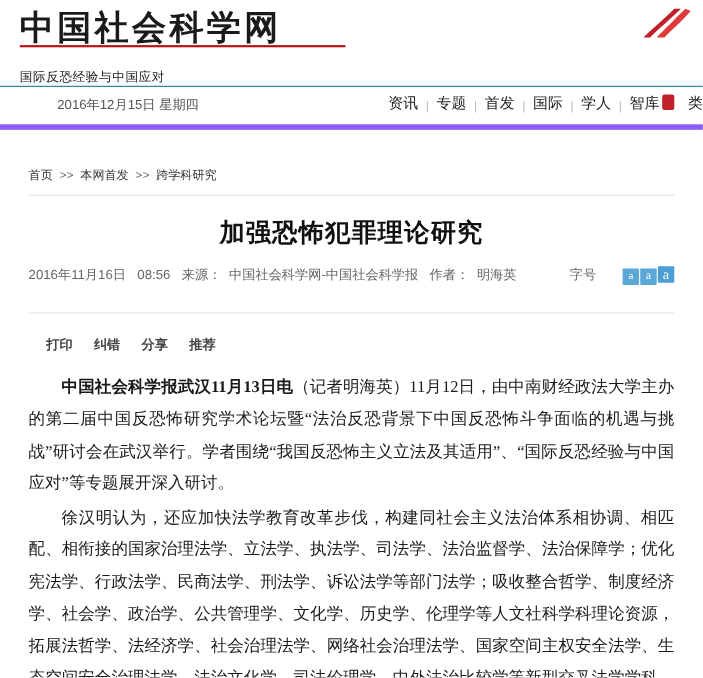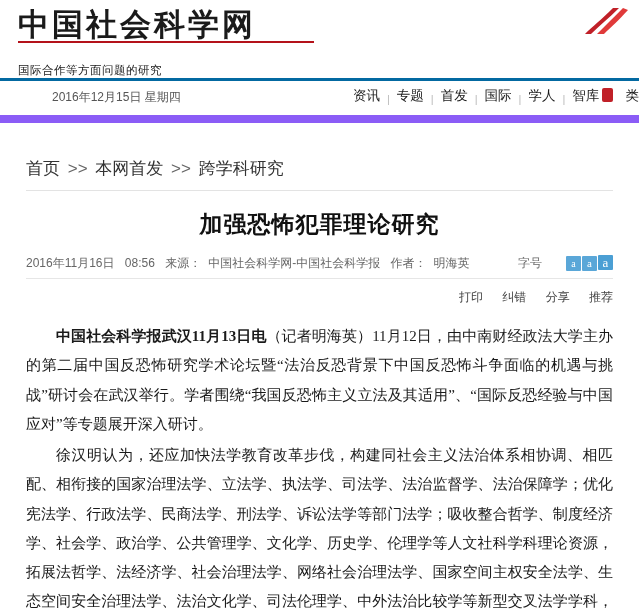--- a/index.html
+++ b/index.html
@@ -12,21 +12,21 @@
     height: 616px;
     font-family: "Liberation Sans", sans-serif;
     color: #222;
     overflow: hidden;
     position: relative;
   }
   
   .masthead {
     position: relative;
     height: 78px;
-    border-bottom: 3px solid #0369a1;
+    border-bottom: 1px solid #0369a1;
     padding-left: 48px;
   }
   .logo-cn {
     position: absolute;
     left: 18px;
     top: 4px;
     font-family: "Liberation Serif", serif;
     font-size: 31px;
     font-weight: bold;
     letter-spacing: 3px;
@@ -73,21 +73,21 @@
     right: 10px;
     top: 6px;
     width: 46px;
     height: 30px;
   }
   
   .navbar {
     position: relative;
     height: 34px;
     background: #fff;
-    border-bottom: 8px solid #8b5cf6;
+    border-bottom: 5px solid #8b5cf6;
   }
   .nav-date {
     position: absolute;
     left: 52px;
     top: 8px;
     font-size: 12px;
     color: #555;
     white-space: nowrap;
   }
   .nav-links {
@@ -126,21 +126,21 @@
     color: #1a1a1a;
   }
   .blue-band {
     height: 19px;
     background: #ffffff;
     border-bottom: 1px solid #ffffff;
   }
   
   .breadcrumb {
     margin: 14px 0 0 26px;
-    font-size: 17px;
+    font-size: 11px;
     color: #333;
     white-space: nowrap;
   }
   .breadcrumb a {
     color: #333;
     text-decoration: none;
   }
   .breadcrumb .bsep {
     color: #666;
     margin: 0 3px;
@@ -163,21 +163,21 @@
     color: #111;
     letter-spacing: 1px;
   }
   .meta-row {
     margin-top: 15px;
     display: flex;
     align-items: center;
     font-size: 12px;
     color: #666;
     border-bottom: 1px solid #e6e6e6;
-    padding-bottom: 6px;
+    padding-bottom: 25px;
     white-space: nowrap;
   }
   .meta-left {
     flex: 1;
     overflow: hidden;
     text-overflow: ellipsis;
   }
   .meta-left span { margin-right: 7px; }
   .fontsize-label {
     margin-right: 23px;
@@ -192,25 +192,25 @@
     background: #5aa7d8;
     color: #fff;
     font-size: 10px;
     margin-left: 1px;
     border-radius: 1px;
     font-family: "Liberation Serif", serif;
   }
   .fs-btn.b2 { font-size: 11px; }
   .fs-btn.b3 { font-size: 13px; background:#4b9fd4; }
   .tools-row {
-    margin-top: 10px;
-    text-align: right;
+    margin-top: 20px;
     font-size: 12px;
     color: #444;
     white-space: nowrap;
+    font-weight: bold;
   }
   .tools-row a {
     color: #444;
     text-decoration: none;
     margin-left: 16px;
   }
   .body-text {
     margin-top: 16px;
     font-family: "Liberation Serif", serif;
     font-size: 15px;
@@ -226,21 +226,21 @@
     font-weight: bold;
     margin-top: 32px;
   }
 </style>
 </head>
 <body>
 
 <div class="masthead">
   <div class="logo-cn">中国社会科学网</div>
   <div class="logo-rule"></div>
-  <div class="logo-sponsor">国际合作等方面问题的研究</div>
+  <div class="logo-sponsor">国际反恐经验与中国应对</div>
   <svg class="flame-logo" viewBox="0 0 46 30">
     <path d="M2 28 C10 20, 18 14, 30 2 L36 2 C26 12, 16 20, 8 28 Z" fill="#c02028"></path>
     <path d="M14 28 C22 20, 30 12, 40 2 L45 4 C36 14, 28 21, 21 28 Z" fill="#e03a3a"></path>
   </svg>
 </div>
 
 <div class="navbar">
   <div class="nav-date">2016年12月15日 星期四</div>
   <div class="nav-links">
     <a>资讯</a>

